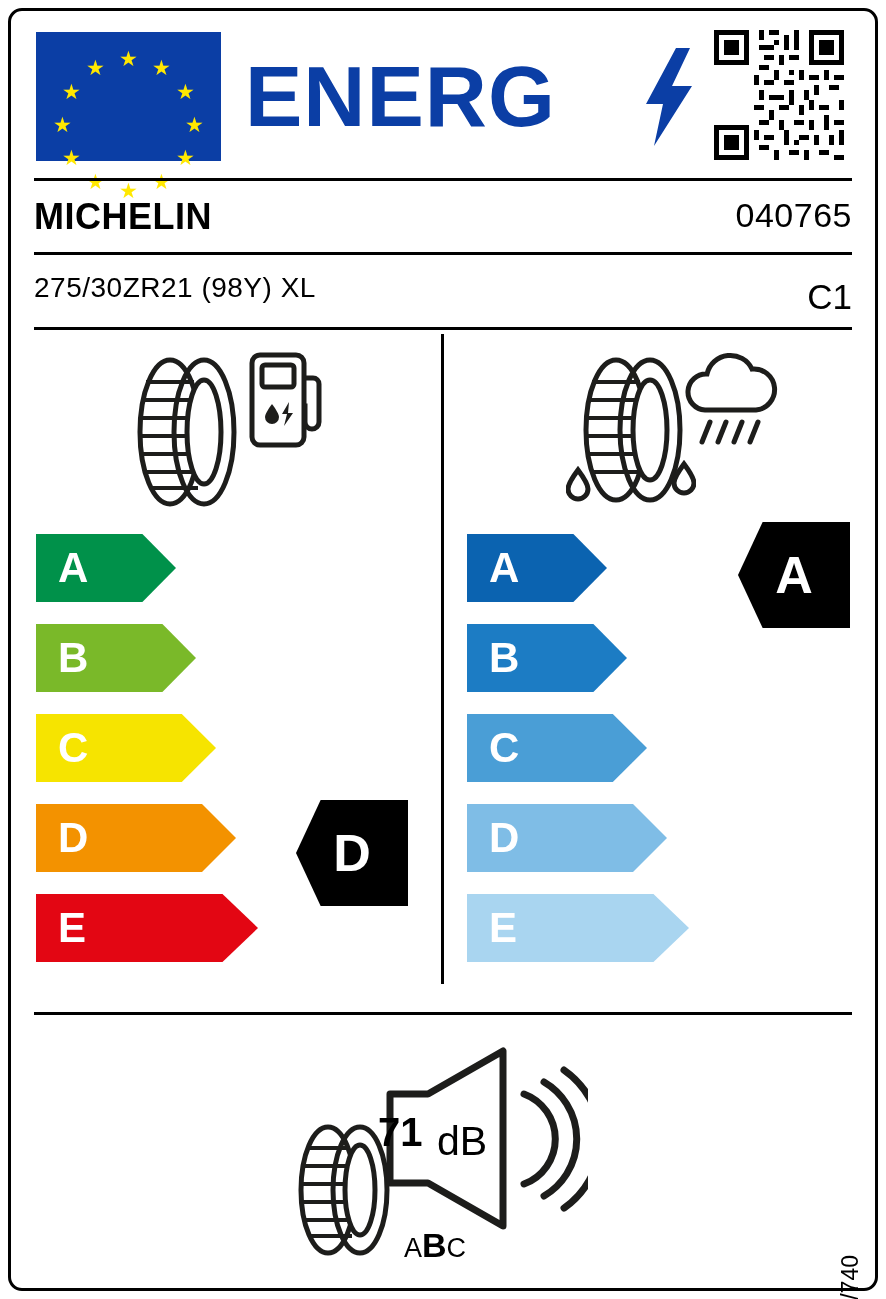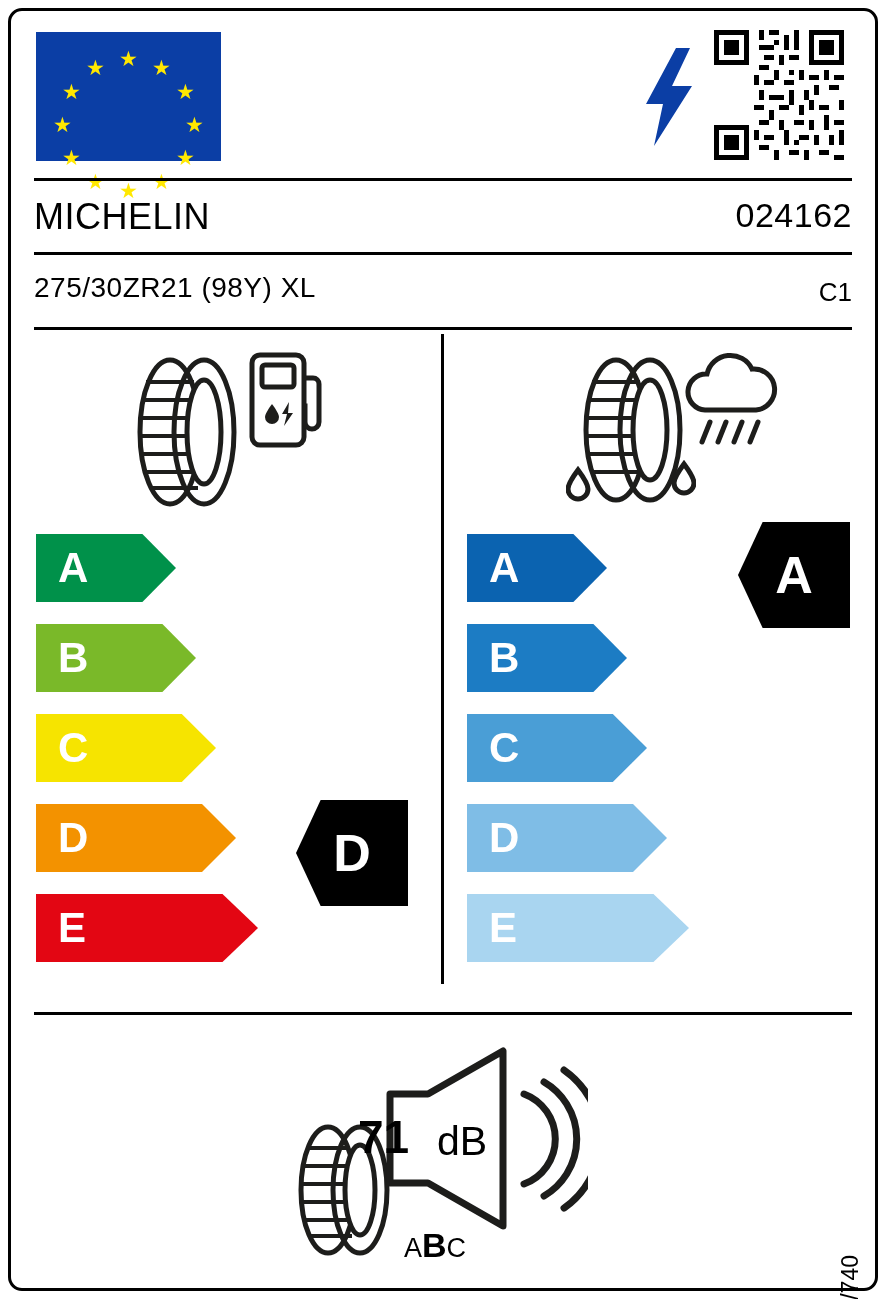--- a/index.html
+++ b/index.html
@@ -77,42 +77,42 @@
   .hr {
     position: absolute;
     background: #000;
     height: 3px;
   }
   .brand {
     position: absolute;
     left: 34px;
     top: 196px;
     font-size: 36px;
-    font-weight: normal;
+    font-weight: bold;
     letter-spacing: 0.5px;
   }
   .code {
     position: absolute;
     right: 34px;
     top: 196px;
     font-size: 34px;
     letter-spacing: 0.5px;
   }
   .size {
     position: absolute;
     left: 34px;
     top: 272px;
     font-size: 28px;
     letter-spacing: 0.5px;
   }
   .cls {
     position: absolute;
     right: 34px;
     top: 277px;
-    font-size: 26px;
+    font-size: 35px;
   }
 
   
   .vdiv {
     position: absolute;
     left: 441px;
     top: 334px;
     width: 3px;
     height: 650px;
     background: #000;
@@ -165,23 +165,23 @@
   .hr2 {
     position: absolute;
     left: 34px;
     top: 1012px;
     width: 818px;
     height: 3px;
     background: #000;
   }
   .noise-val {
     position: absolute;
-    left: 358px;
+    left: 378px;
     top: 1110px;
-    font-size: 46px;
+    font-size: 40px;
     font-weight: bold;
     text-align: right;
   }
   .noise-db {
     position: absolute;
     left: 437px;
     top: 1118px;
     font-size: 41px;
   }
   .abc {
@@ -215,20 +215,21 @@
     <div class="star" style="left:139px;top:115px;">★</div>
     <div class="star" style="left:115px;top:139px;">★</div>
     <div class="star" style="left:82px;top:148px;">★</div>
     <div class="star" style="left:49px;top:139px;">★</div>
     <div class="star" style="left:25px;top:115px;">★</div>
     <div class="star" style="left:16px;top:82px;">★</div>
     <div class="star" style="left:25px;top:49px;">★</div>
     <div class="star" style="left:49px;top:25px;">★</div>
   </div>
 
+  <div class="energ">ENERG</div>
 
   <div class="bolt">
     <svg width="46" height="98" viewBox="0 0 46 98">
       <polygon points="30,0 0,56 17,56 8,98 46,38 26,38 44,0" fill="#0b3ea5"></polygon>
     </svg>
   </div>
 
   <div class="qr">
     <svg width="130" height="130" viewBox="0 0 26 26" shape-rendering="crispEdges">
       <rect width="26" height="26" fill="#fff"></rect>
@@ -302,21 +303,21 @@
           <rect x="16" y="22" width="1" height="1"></rect>
       </g>
     </svg>
   </div>
 
   <div class="hr" style="left:34px; top:178px; width:818px;"></div>
   <div class="hr" style="left:34px; top:252px; width:818px;"></div>
   <div class="hr" style="left:34px; top:327px; width:818px;"></div>
 
   <div class="brand">MICHELIN</div>
-  <div class="code">024162</div>
+  <div class="code">040765</div>
   <div class="size">275/30ZR21 (98Y) XL</div>
   <div class="cls">C1</div>
 
   <div class="vdiv"></div>
 
   <div class="pict" style="left:126px; top:352px;">
     <svg width="120" height="160" viewBox="0 0 120 160">
       <g fill="none" stroke="#1d1d1b" stroke-width="5">
         <ellipse cx="44" cy="80" rx="30" ry="72"></ellipse>
         <ellipse cx="78" cy="80" rx="30" ry="72"></ellipse>

